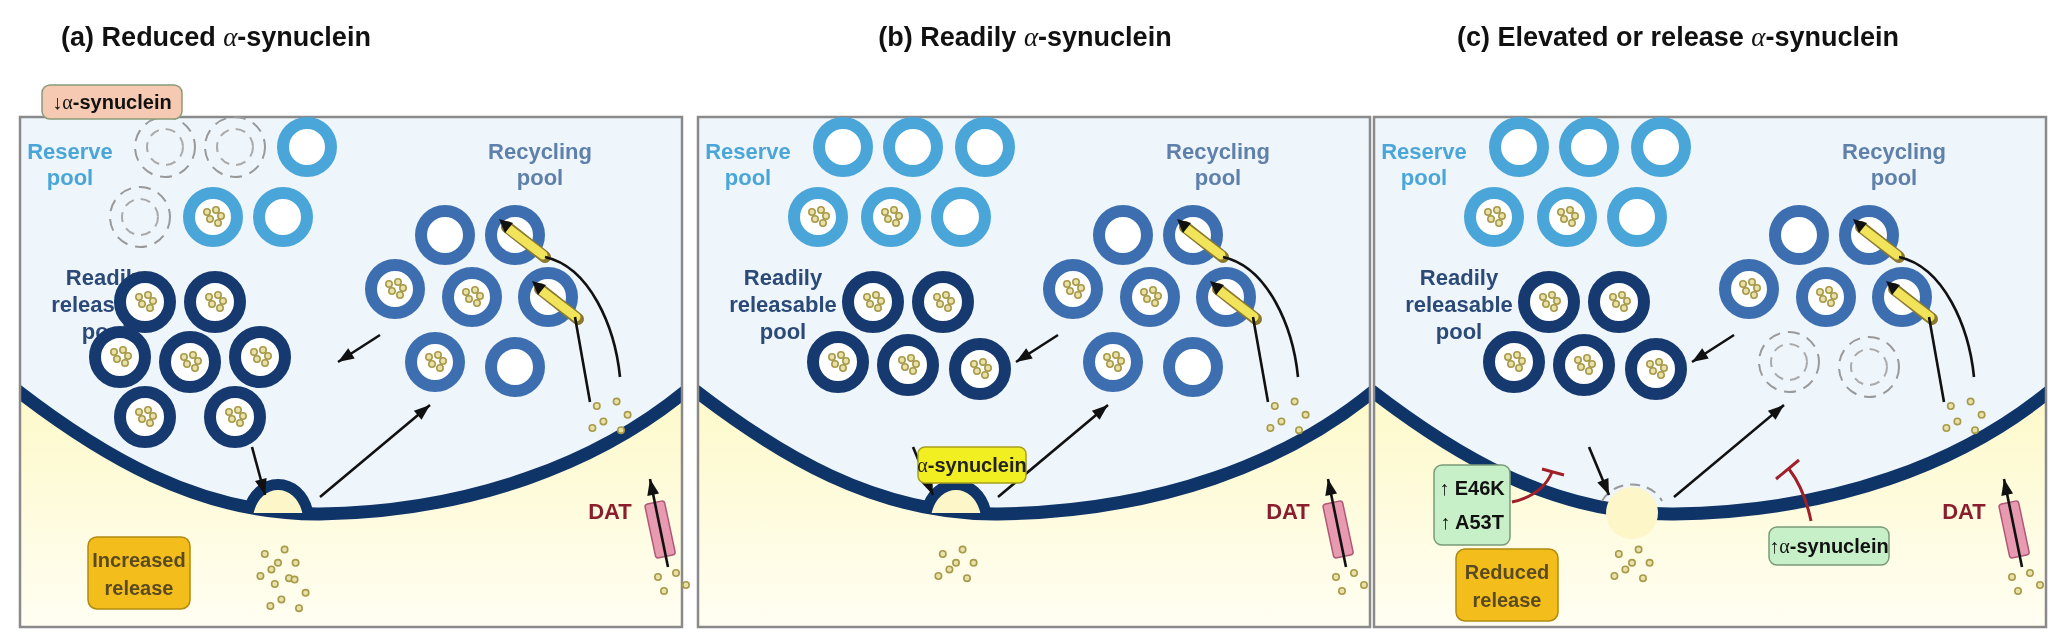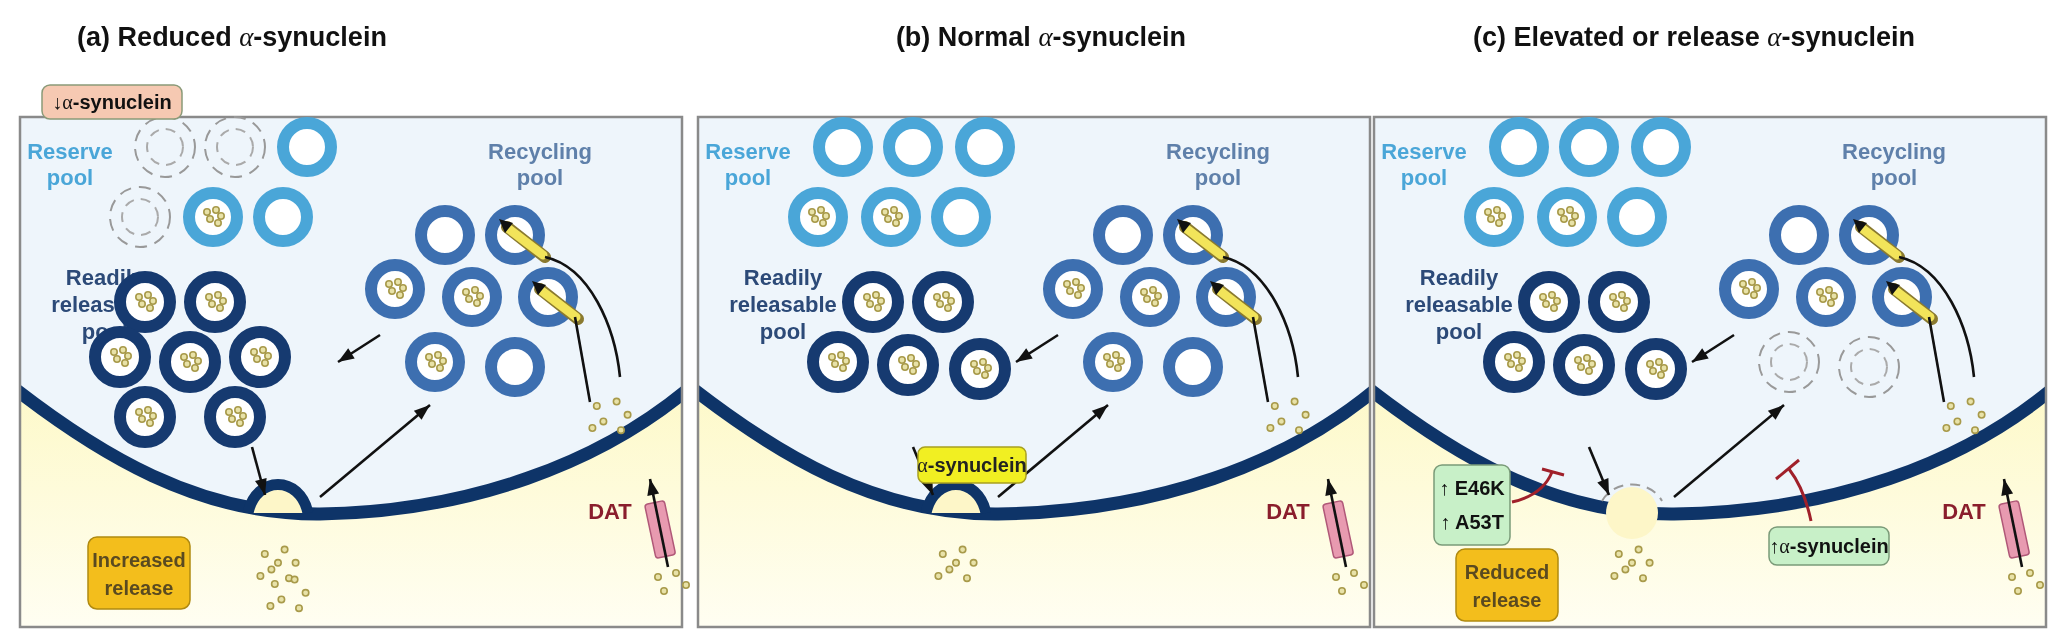--- a/index.html
+++ b/index.html
@@ -1,32 +1,32 @@
 <!DOCTYPE html>
 <html><head>
 <meta charset="utf-8">
 <style>
   html, body { margin: 0; padding: 0; background: #ffffff; }
   body { width: 2057px; height: 638px; position: relative; overflow: hidden;
          font-family: "Liberation Sans", sans-serif; }
   .panel-title { position: absolute; top: 22px; font-weight: bold; font-size: 27px; color: #111;
-                 white-space: nowrap; transform: translateX(-50%); margin-left: 16px; }
+                 white-space: nowrap; transform: translateX(-50%); }
   .panel-title .alpha { font-family: "Liberation Serif", serif; font-weight: normal; font-style: italic; }
   svg.panel { position: absolute; top: 103px; width: 690px; height: 530px; overflow: visible; }
   .lbl { font-family: "Liberation Sans", sans-serif; font-weight: bold; }
 </style>
 </head>
 <body>
 
 <div>
   <div class="panel-title" style="left:216px">
     <span>(a) Reduced </span><span class="alpha">α</span><span>-synuclein</span>
   </div>
   <div class="panel-title" style="left:1025px">
-    <span>(b) Normal </span><span class="alpha">α</span><span>-synuclein</span>
+    <span>(b) Readily </span><span class="alpha">α</span><span>-synuclein</span>
   </div>
   <div class="panel-title" style="left:1678px">
     <span>(c) Elevated or release </span><span class="alpha">α</span><span>-synuclein</span>
   </div>
 
   <svg class="panel" id="panel-0" style="left:0px" viewBox="0 0 690 530">
       <defs>
         <linearGradient id="ext0" x1="0" y1="0" x2="0" y2="1">
           <stop offset="0" stop-color="#fbf39a"></stop>
           <stop offset="1" stop-color="#fffef2"></stop>

